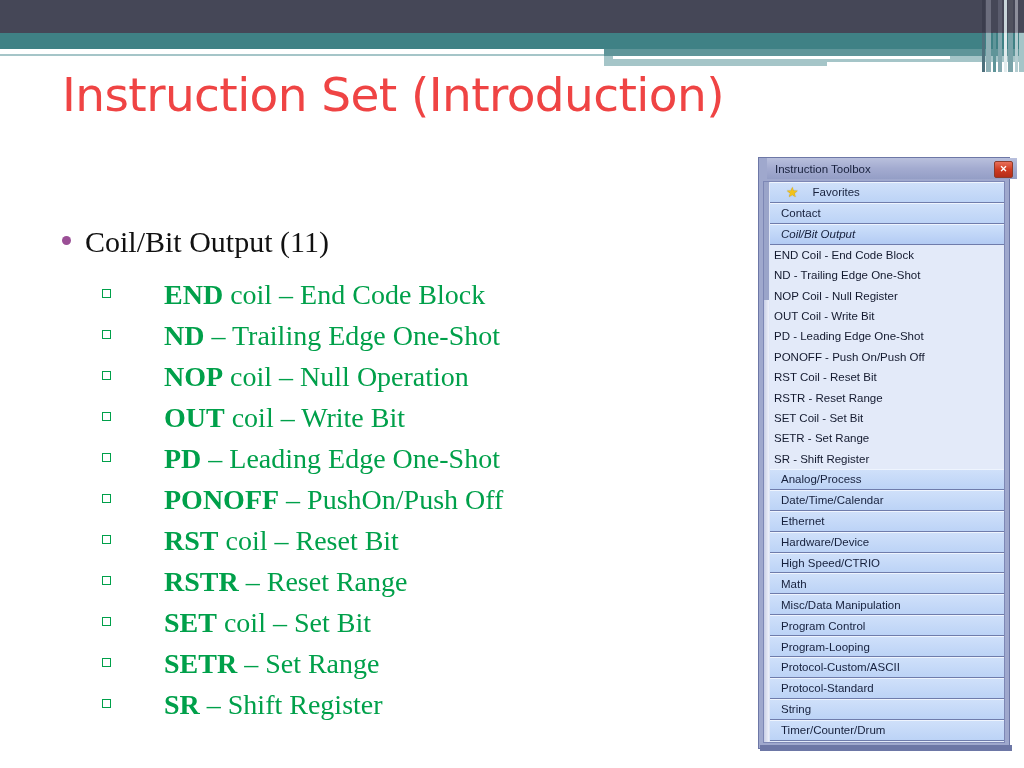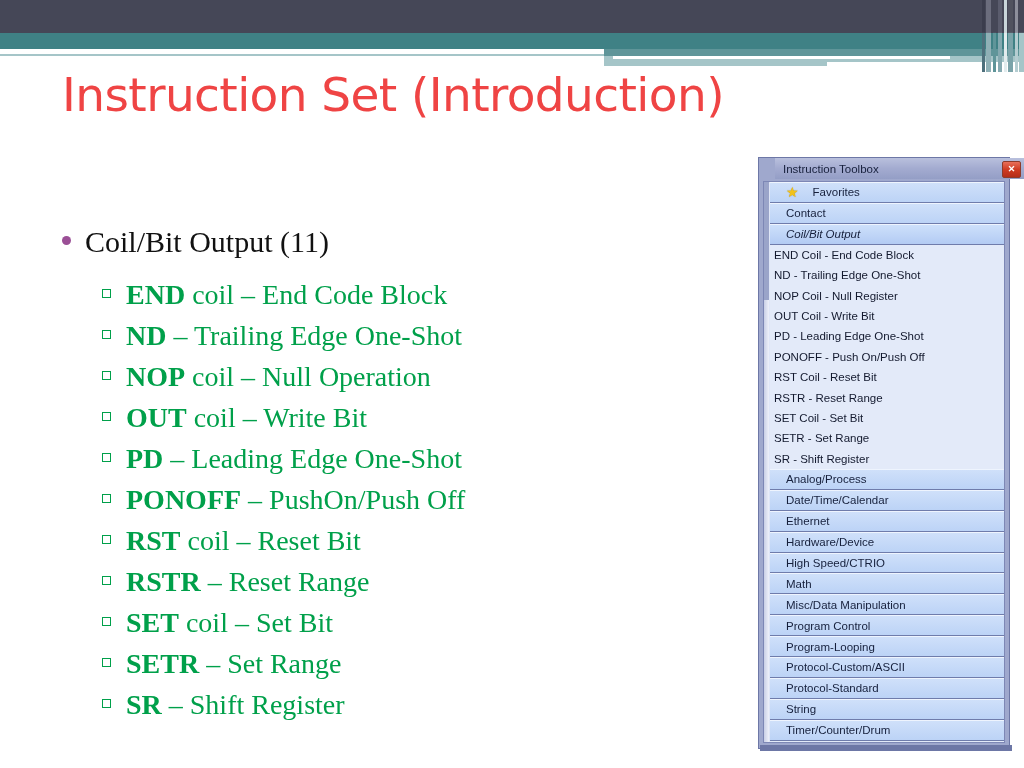--- a/index.html
+++ b/index.html
@@ -133,20 +133,21 @@
     top: -7px;
   }
   .lvl2 {
     display: flex;
     align-items: baseline;
     font-family: "Liberation Serif", serif;
     font-size: 28px;
     color: #00a04a;
     line-height: 41px;
     margin-left: 40px;
+    gap: 38px;
   }
   .lvl2 .sq {
     width: 7px; height: 7px;
     border: 1px solid #00a04a;
     background: transparent;
     margin-right: 15px;
     flex: 0 0 auto;
     position: relative;
     top: -6px;
   }
@@ -160,21 +161,21 @@
     top: 157px;
     width: 252px;
     height: 592px;
     background: #9fa8cd;
     border: 1px solid #6d77a6;
     box-sizing: border-box;
     font-family: "Liberation Sans", sans-serif;
   }
   #toolbox-titlebar {
     position: absolute;
-    left: 16px; top: 0;
+    left: 8px; top: 0;
     width: 100%;
     height: 21px;
     background: linear-gradient(to bottom, #b9c0dd 0%, #a3abd0 50%, #949ec6 100%);
     display: flex;
     align-items: center;
     box-sizing: border-box;
     padding-left: 8px;
   }
   #toolbox-title-text {
     font-size: 11.5px;
@@ -226,21 +227,21 @@
     overflow: hidden;
   }
   .cat-row {
     height: 20.9px;
     box-sizing: border-box;
     background: linear-gradient(to bottom, #cfe0fa 0%, #bcd3f6 100%);
     border-bottom: 1px solid #6f7cab;
     border-top: 1px solid #eef4fe;
     display: flex;
     align-items: center;
-    padding-left: 16px;
+    padding-left: 11px;
     font-size: 11.5px;
     color: #16203c;
     white-space: nowrap;
   }
   .cat-row.selected {
     background: linear-gradient(to bottom, #cde0fb 0%, #b3cbf3 100%);
     font-style: italic;
   }
   .cat-row.fav {
     justify-content: flex-start;

